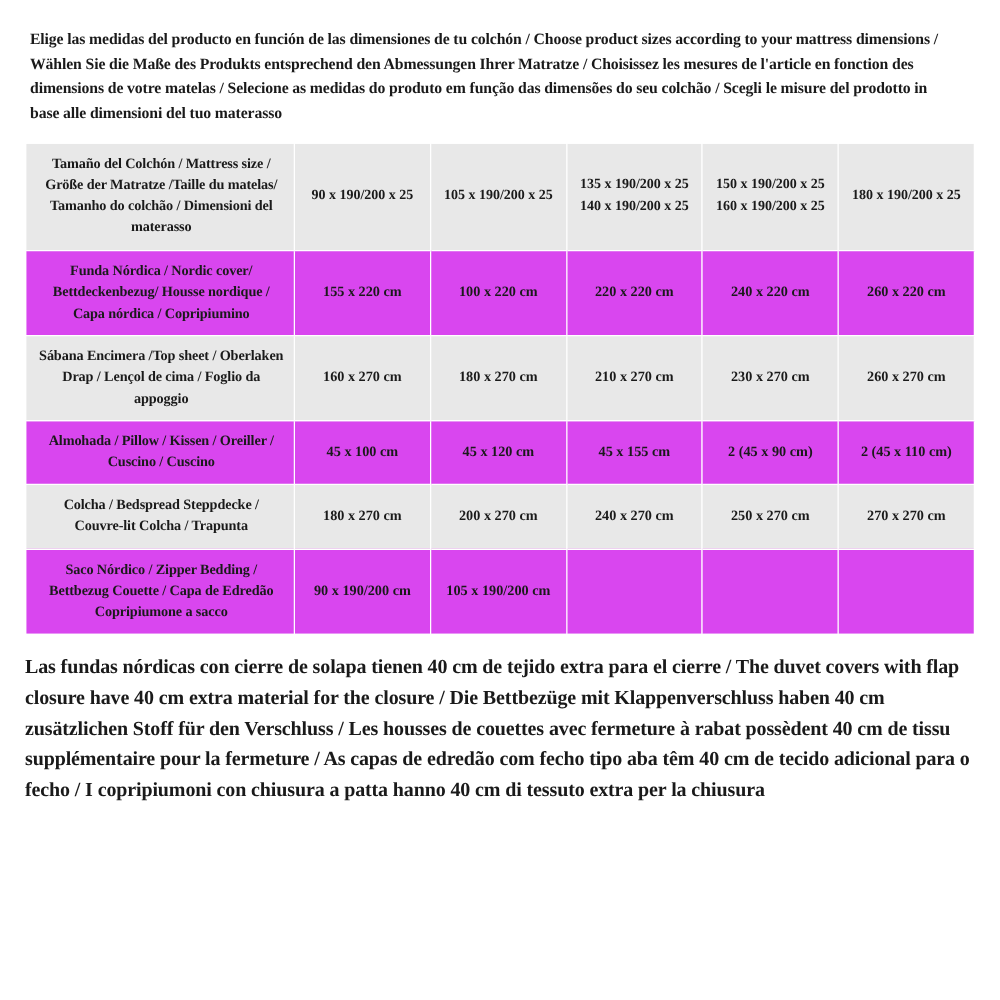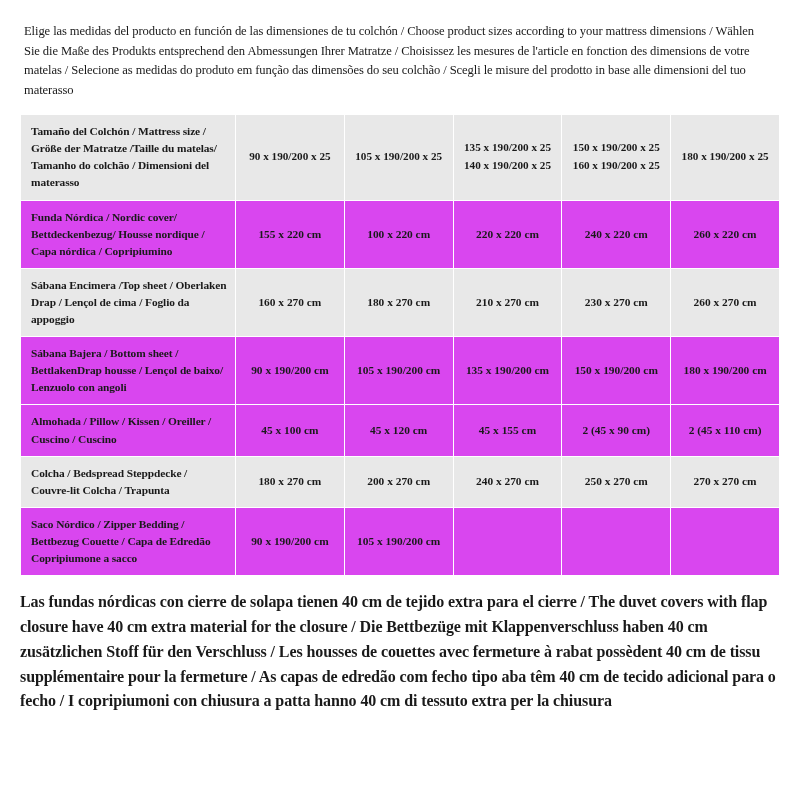--- a/index.html
+++ b/index.html
@@ -18,21 +18,21 @@
     width: 800px;
     height: 800px;
     box-sizing: border-box;
     padding: 22px 20px 10px 20px;
     display: flex;
     flex-direction: column;
   }
   .intro {
     font-size: 12.6px;
     line-height: 1.55;
-    font-weight: normal;
+    font-weight: bold;
     letter-spacing: -0.1px;
     margin: 0 21px 14px 4px;
     text-align: left;
   }
   table.sizes {
     border-collapse: collapse;
     width: 760px;
     table-layout: fixed;
   }
   table.sizes td {
@@ -40,21 +40,21 @@
     vertical-align: middle;
     font-size: 11.4px;
     line-height: 1.5;
   }
   .rowband-a td { background: #e8e8e8; }
   .rowband-b td { background: #d946ef; }
   td.label {
     width: 196px;
     padding: 8px 8px 8px 10px;
     font-weight: bold;
-    text-align: left;
+    text-align: center;
     letter-spacing: -0.1px;
   }
   td.val {
     text-align: center;
     font-weight: bold;
     padding: 8px 4px;
   }
   td.val.empty { font-weight: bold; }
   .hdr td {
     font-weight: bold;
@@ -104,28 +104,20 @@
 
       <tr class="rowband-a">
         <td class="label">Sábana Encimera /Top sheet / Oberlaken Drap / Lençol de cima / Foglio da appoggio</td>
         <td class="val">160 x 270 cm</td>
         <td class="val">180 x 270 cm</td>
         <td class="val">210 x 270 cm</td>
         <td class="val">230 x 270 cm</td>
         <td class="val">260 x 270 cm</td>
       </tr>
 
-      <tr class="rowband-b">
-        <td class="label">Sábana Bajera / Bottom sheet / BettlakenDrap housse / Lençol de baixo/ Lenzuolo con angoli</td>
-        <td class="val">90 x 190/200 cm</td>
-        <td class="val">105 x 190/200 cm</td>
-        <td class="val">135 x 190/200 cm</td>
-        <td class="val">150 x 190/200 cm</td>
-        <td class="val">180 x 190/200 cm</td>
-      </tr>
 
 
       <tr class="rowband-b">
         <td class="label">Almohada  / Pillow / Kissen / Oreiller / Cuscino / Cuscino</td>
         <td class="val">45 x 100 cm</td>
         <td class="val">45 x 120 cm</td>
         <td class="val">45 x 155 cm</td>
         <td class="val">2 (45 x 90 cm)</td>
         <td class="val">2 (45 x 110 cm)</td>
       </tr>

